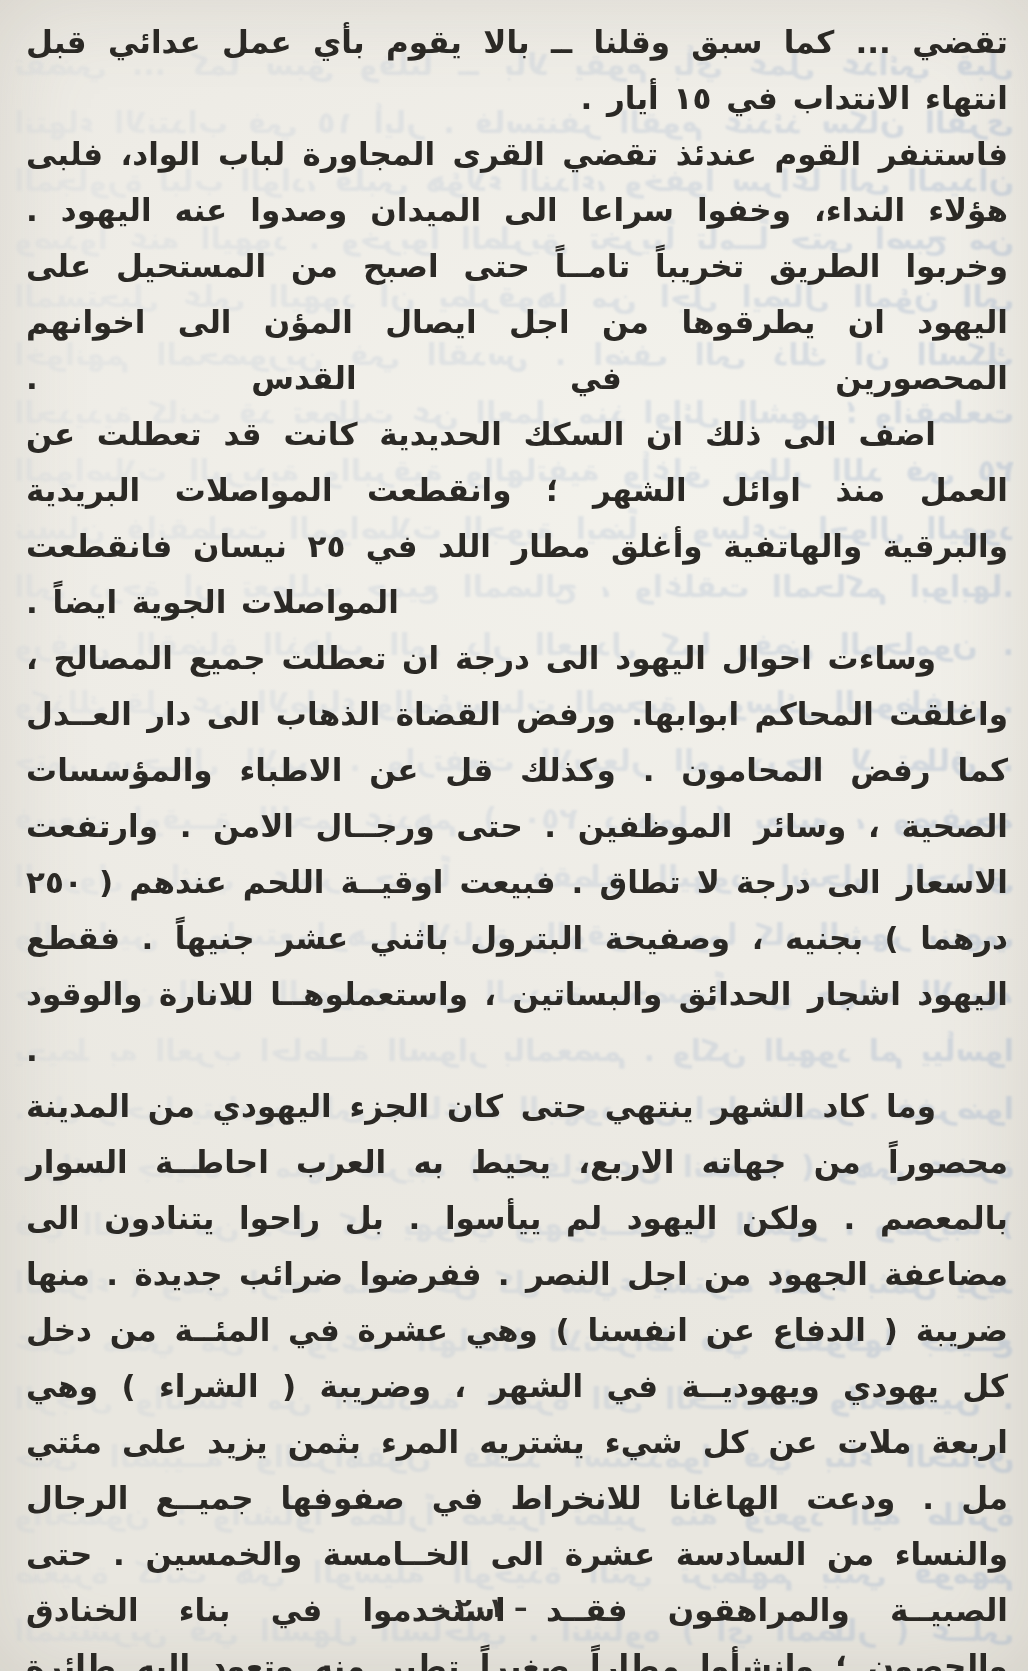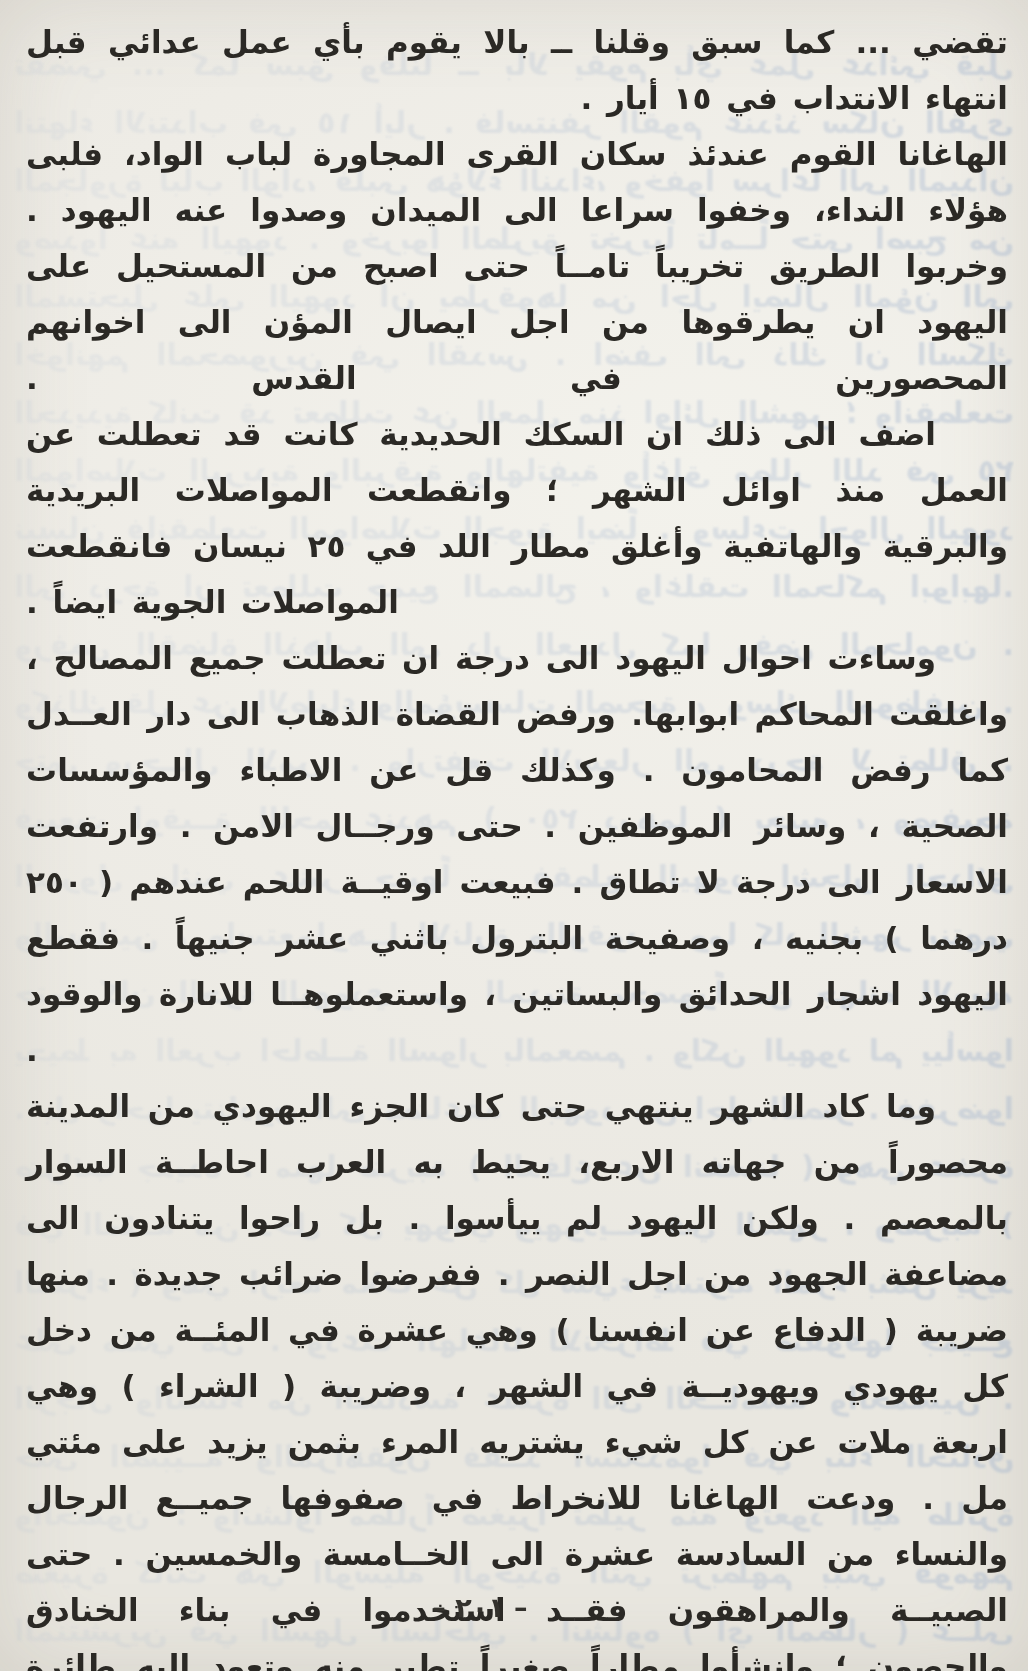--- a/index.html
+++ b/index.html
@@ -72,21 +72,21 @@
 </style>
 </head>
 <body>
 
 <div class="page">
 
   <div class="bleed" id="bleed" aria-hidden="true">تقضي ... كما سبق وقلنا ــ بالا يقوم بأي عمل عدائي قبل انتهاء الانتداب في ١٥ أيار . فاستنفر القوم عندئذ سكان القرى المجاورة لباب الواد، فلبى هؤلاء النداء، وخفوا سراعا الى الميدان وصدوا عنه اليهود . وخربوا الطريق تخريباً تامــاً حتى اصبح من المستحيل على اليهود ان يطرقوها من اجل ايصال المؤن الى اخوانهم المحصورين في القدس . اضف الى ذلك ان السكك الحديدية كانت قد تعطلت عن العمل منذ اوائل الشهر ؛ وانقطعت المواصلات البريدية والبرقية والهاتفية وأغلق مطار اللد في ٢٥ نيسان فانقطعت المواصلات الجوية ايضاً . وساءت احوال اليهود الى درجة ان تعطلت جميع المصالح ، واغلقت المحاكم ابوابها. ورفض القضاة الذهاب الى دار العــدل كما رفض المحامون . وكذلك قل عن الاطباء والمؤسسات الصحية ، وسائر الموظفين . حتى ورجــال الامن . وارتفعت الاسعار الى درجة لا تطاق . فبيعت اوقيــة اللحم عندهم ( ٢٥٠ درهما ) بجنيه ، وصفيحة البترول باثني عشر جنيهاً . فقطع اليهود اشجار الحدائق والبساتين ، واستعملوهــا للانارة والوقود . وما كاد الشهر ينتهي حتى كان الجزء اليهودي من المدينة محصوراً من جهاته الاربع، يحيط به العرب احاطــة السوار بالمعصم . ولكن اليهود لم ييأسوا . بل راحوا يتنادون الى مضاعفة الجهود من اجل النصر . ففرضوا ضرائب جديدة . منها ضريبة ( الدفاع عن انفسنا ) وهي عشرة في المئــة من دخل كل يهودي ويهوديــة في الشهر ، وضريبة ( الشراء ) وهي اربعة ملات عن كل شيء يشتريه المرء بثمن يزيد على مئتي مل . ودعت الهاغانا للانخراط في صفوفها جميــع الرجال والنساء من السادسة عشرة الى الخــامسة والخمسين . حتى الصبيــة والمراهقون فقــد استخدموا في بناء الخنادق والحصون ؛ وانشأوا مطاراً صغيراً تطير منه وتعود اليه طائرة صغيرة كانت هي الوسيلة الوحيدة التي تربطهم ببني قومهم المنتشرين في السهل الساحلي . انشأوه ( اي المطار ) عــلى الارض التي كانت تقوم عليها قرية ( ديريس ) العربية التي احتلوها في ٩ نيسان . وقــد هدموا جميع منازلها ، فاصبحت قاعاً صفصفاً . ونشر القوم كراريس كتب عليهــا آيات من اسفار العهد القديم ، بينها ما جاء في سفر اشعيا : على اسوارك يا اورشليم . وفيها حث وتحريض على القتال حتى النصر . والاهم من هذا كله انهم وحدوا صفوفهم . فاتفقوا على ان يعمل ( اتسل ) قائــد الارغون كقائد وحدة تابعة للهاغانا . واحتفظت هذه بالقيادة العامة عملا بالقرار الذي اصدره المجلس الصهيوني العالمي .</div>
 
   <div class="body-text">
     <p class="para last-right">تقضي ... كما سبق وقلنا ــ بالا يقوم بأي عمل عدائي قبل انتهاء الانتداب في ١٥ أيار .</p>
-    <p class="para last-just">الهاغانا القوم عندئذ سكان القرى المجاورة لباب الواد، فلبى هؤلاء النداء، وخفوا سراعا الى الميدان وصدوا عنه اليهود . وخربوا الطريق تخريباً تامــاً حتى اصبح من المستحيل على اليهود ان يطرقوها من اجل ايصال المؤن الى اخوانهم المحصورين في القدس .</p>
+    <p class="para last-just">فاستنفر القوم عندئذ تقضي القرى المجاورة لباب الواد، فلبى هؤلاء النداء، وخفوا سراعا الى الميدان وصدوا عنه اليهود . وخربوا الطريق تخريباً تامــاً حتى اصبح من المستحيل على اليهود ان يطرقوها من اجل ايصال المؤن الى اخوانهم المحصورين في القدس .</p>
     <p class="para indent last-left">اضف الى ذلك ان السكك الحديدية كانت قد تعطلت عن العمل منذ اوائل الشهر ؛ وانقطعت المواصلات البريدية والبرقية والهاتفية وأغلق مطار اللد في ٢٥ نيسان فانقطعت المواصلات الجوية ايضاً .</p>
     <p class="para indent last-left">وساءت احوال اليهود الى درجة ان تعطلت جميع المصالح ، واغلقت المحاكم ابوابها. ورفض القضاة الذهاب الى دار العــدل كما رفض المحامون . وكذلك قل عن الاطباء والمؤسسات الصحية ، وسائر الموظفين . حتى ورجــال الامن . وارتفعت الاسعار الى درجة لا تطاق . فبيعت اوقيــة اللحم عندهم ( ٢٥٠ درهما ) بجنيه ، وصفيحة البترول باثني عشر جنيهاً . فقطع اليهود اشجار الحدائق والبساتين ، واستعملوهــا للانارة والوقود .</p>
     <p class="para indent last-left">وما كاد الشهر ينتهي حتى كان الجزء اليهودي من المدينة محصوراً من جهاته الاربع، يحيط به العرب احاطــة السوار بالمعصم . ولكن اليهود لم ييأسوا . بل راحوا يتنادون الى مضاعفة الجهود من اجل النصر . ففرضوا ضرائب جديدة . منها ضريبة ( الدفاع عن انفسنا ) وهي عشرة في المئــة من دخل كل يهودي ويهوديــة في الشهر ، وضريبة ( الشراء ) وهي اربعة ملات عن كل شيء يشتريه المرء بثمن يزيد على مئتي مل . ودعت الهاغانا للانخراط في صفوفها جميــع الرجال والنساء من السادسة عشرة الى الخــامسة والخمسين . حتى الصبيــة والمراهقون فقــد استخدموا في بناء الخنادق والحصون ؛ وانشأوا مطاراً صغيراً تطير منه وتعود اليه طائرة صغيرة كانت هي الوسيلة الوحيدة التي تربطهم ببني قومهم المنتشرين في السهل الساحلي . انشأوه ( اي المطار ) عــلى الارض التي كانت تقوم عليها قرية ( ديريس ) العربية التي احتلوها في ٩ نيسان . وقــد هدموا جميع منازلها ، فاصبحت قاعاً صفصفاً . ونشر القوم كراريس كتب عليهــا آيات من اسفار العهد القديم ، بينها ما جاء في سفر اشعيا : على اسوارك يا اورشليم . وفيها حث وتحريض على القتال حتى النصر .</p>
 
   </div>
 
   <div class="page-number">– ٢٠١ –</div>
 
 </div>
 

